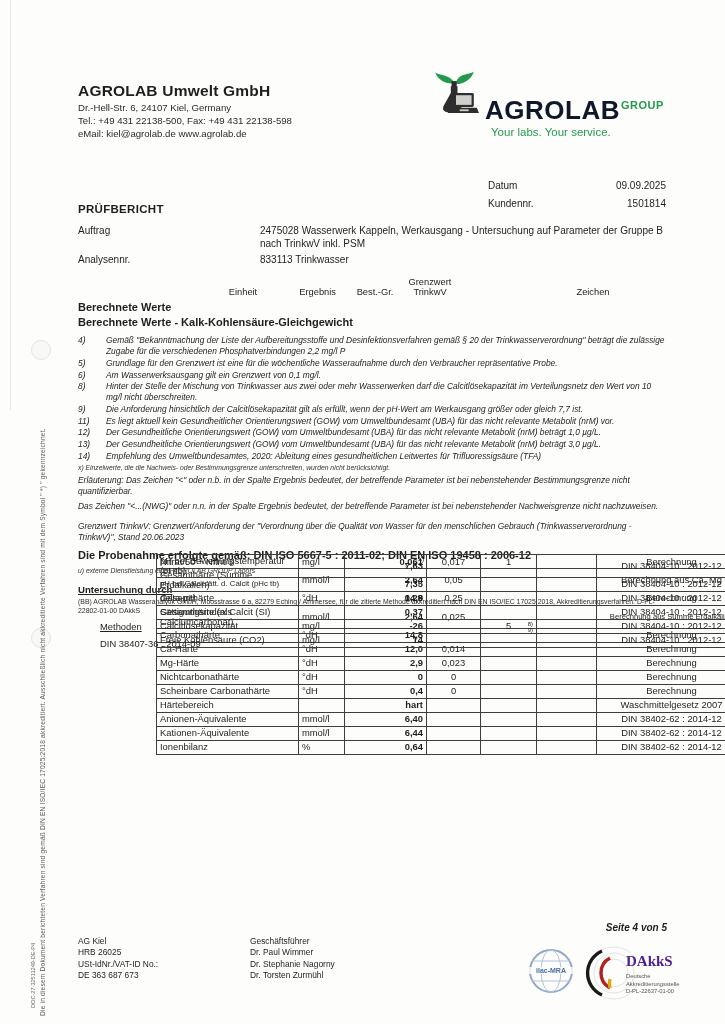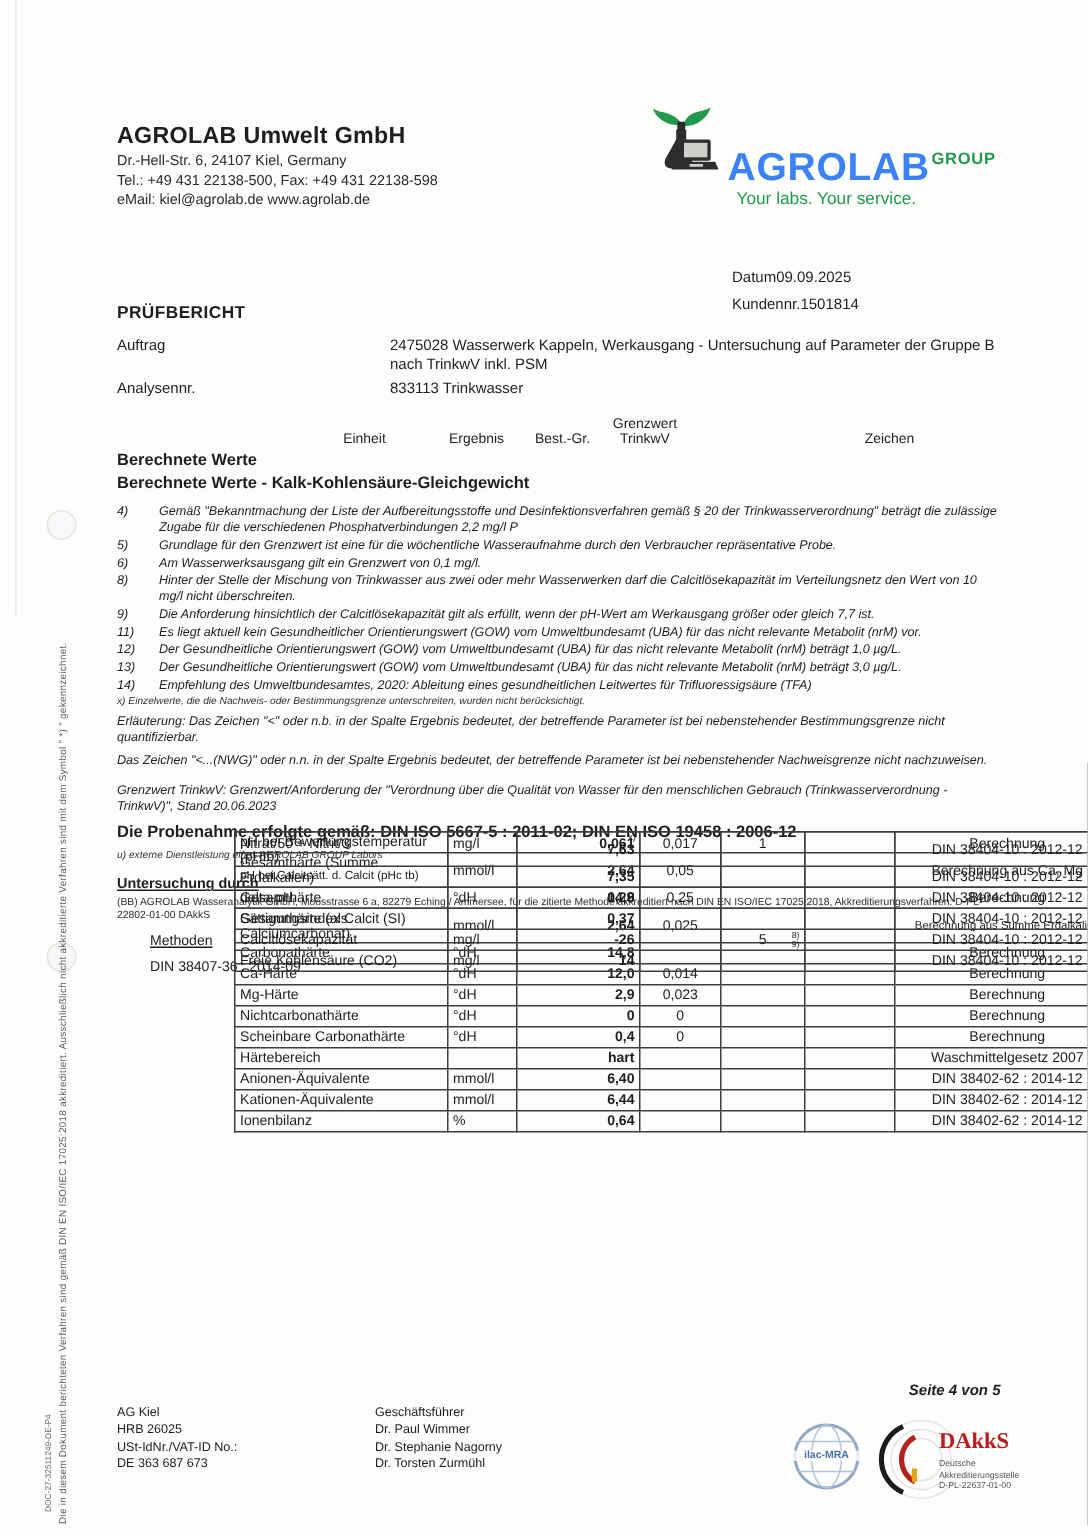--- a/index.html
+++ b/index.html
@@ -19,28 +19,28 @@
   .vtext-accr{left:46px;bottom:8px;font-size:6.6px;letter-spacing:.2px;}
   .vtext-doc{left:36px;bottom:16px;font-size:5.6px;color:#6a6a6a;}
 
   
   .letterhead{position:absolute;left:78px;top:82px;width:590px;}
   .company-name{font-size:15.5px;font-weight:bold;letter-spacing:.2px;}
   .company-line{font-size:9.6px;margin-top:2px;color:#2a2a2a;}
   .logo-block{position:absolute;left:355px;top:-14px;width:240px;}
   .logo-row{display:flex;align-items:flex-end;}
   .logo-icon{flex:0 0 auto;margin-right:6px;}
-  .logo-word{font-size:26px;font-weight:bold;color:#3b82f6;letter-spacing:.5px;line-height:.9;}
+  .logo-word{font-size:26px;font-weight:bold;color:#0f172a;letter-spacing:.5px;line-height:.9;}
   .logo-suffix{font-size:11px;font-weight:bold;color:#23994e;margin-left:1px;
     position:relative;top:-11px;letter-spacing:.5px;}
   .logo-tagline{font-size:11.5px;color:#23994e;margin:4px 0 0 58px;}
 
   
   .meta{position:absolute;left:488px;top:180px;width:178px;font-size:10px;}
-  .meta-row{display:flex;margin-bottom:7px;}
+  .meta-row{display:flex;justify-content:space-between;margin-bottom:7px;}
 
   
   .report-head{position:absolute;left:78px;top:203px;width:590px;}
   .report-title{font-size:11.5px;font-weight:bold;letter-spacing:.3px;}
   .head-row{display:flex;margin-top:10px;font-size:10px;}
   .head-label{flex:0 0 182px;}
   .head-value{flex:1;line-height:1.25;}
   .b{font-weight:normal;}
 
   
@@ -89,21 +89,21 @@
   .footer-cols{display:flex;}
   .f-col1{flex:0 0 172px;}
   .f-col2{flex:0 0 200px;}
   .page-num{position:absolute;right:58px;top:922px;font-size:10px;font-style:italic;font-weight:bold;}
   .logos{position:absolute;left:528px;top:945px;display:flex;align-items:flex-start;}
   .ilac-wrap{position:relative;width:46px;height:46px;margin-right:6px;margin-top:3px;}
   .ilac-label{position:absolute;left:0;top:19px;width:46px;text-align:center;
     font-size:7px;font-weight:bold;color:#4a6fa5;background:rgba(253,253,251,.8);}
   .dakks-wrap{position:relative;width:130px;height:60px;}
   .dakks-text{position:absolute;left:46px;top:8px;font-family:"Liberation Serif",serif;
-    font-weight:bold;font-size:15px;color:#b91c1c;}
+    font-weight:bold;font-size:15px;color:#4c1d95;}
   .dakks-sub{position:absolute;left:46px;top:28px;font-size:5.8px;color:#555;line-height:1.3;}
 </style>
 </head>
 <body>
 
 <div class="page">
 
   <div class="scan-edge"></div>
   <div class="punch-hole hole-1"></div>
   <div class="punch-hole hole-2"></div>

